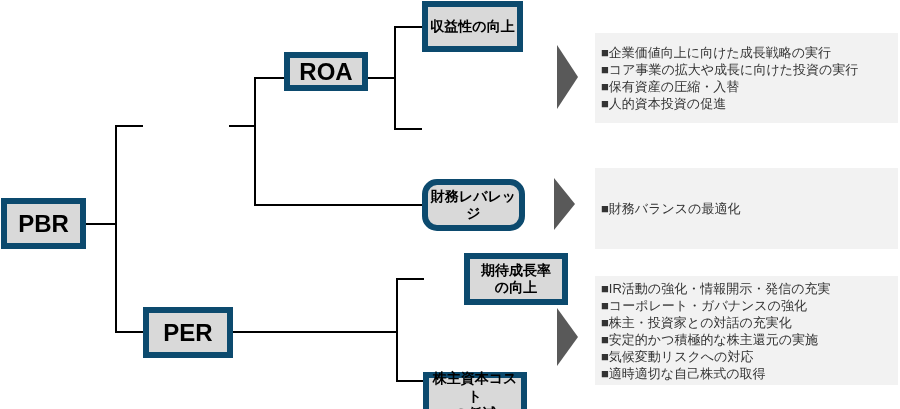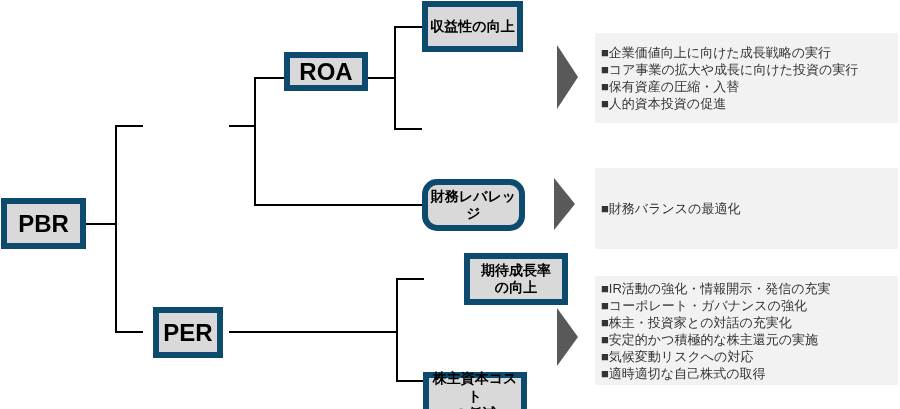--- a/index.html
+++ b/index.html
@@ -45,21 +45,21 @@
     font-size: 9px;
     font-weight: bold;
     line-height: 1.2;
     margin-top: 1px;
   }
   .node-pbr   { left: 1px;   top: 198px; width: 85px;  height: 51px; }
   .node-roe   { left: 143px; top: 101px; width: 86px;  height: 50px;
                 background: #fce9dd; border-color: #ff4d4d; }
   .node-roe .acronym { color: #ff0000; }
   .node-roa   { left: 284px; top: 52px;  width: 84px;  height: 39px; }
-  .node-per   { left: 153px; top: 307px; width: 70px;  height: 51px; }
+  .node-per   { left: 143px; top: 307px; width: 90px;  height: 51px; }
   .node-prof  { left: 422px; top: 1px;   width: 101px; height: 51px; }
   .node-eff   { left: 422px; top: 103px; width: 103px; height: 52px; }
   .node-lev   { left: 422px; top: 179px; width: 103px; height: 52px; border-radius: 15px; }
   .node-grow  { left: 433px; top: 253px; width: 104px; height: 52px; margin-left: 31px; }
   .node-cost  { left: 423px; top: 372px; width: 104px; height: 49px; }
 
   .arrow {
     position: absolute;
     width: 0; height: 0;
     border-style: solid;

